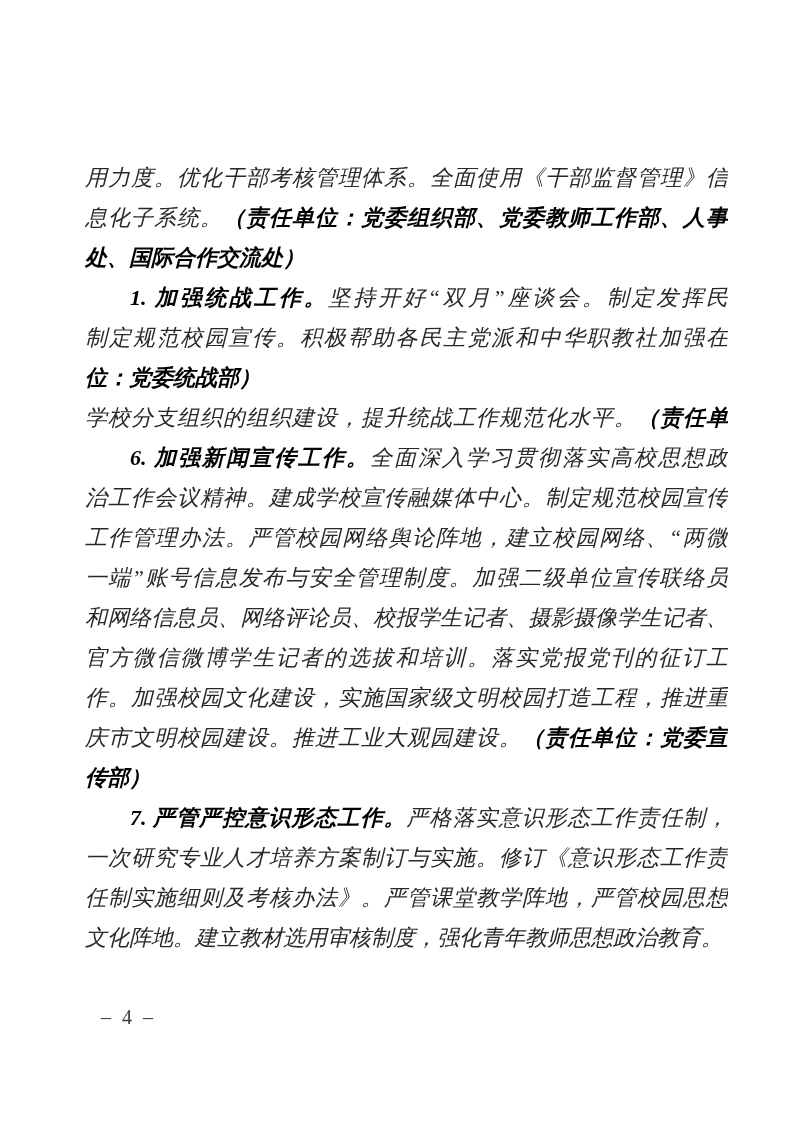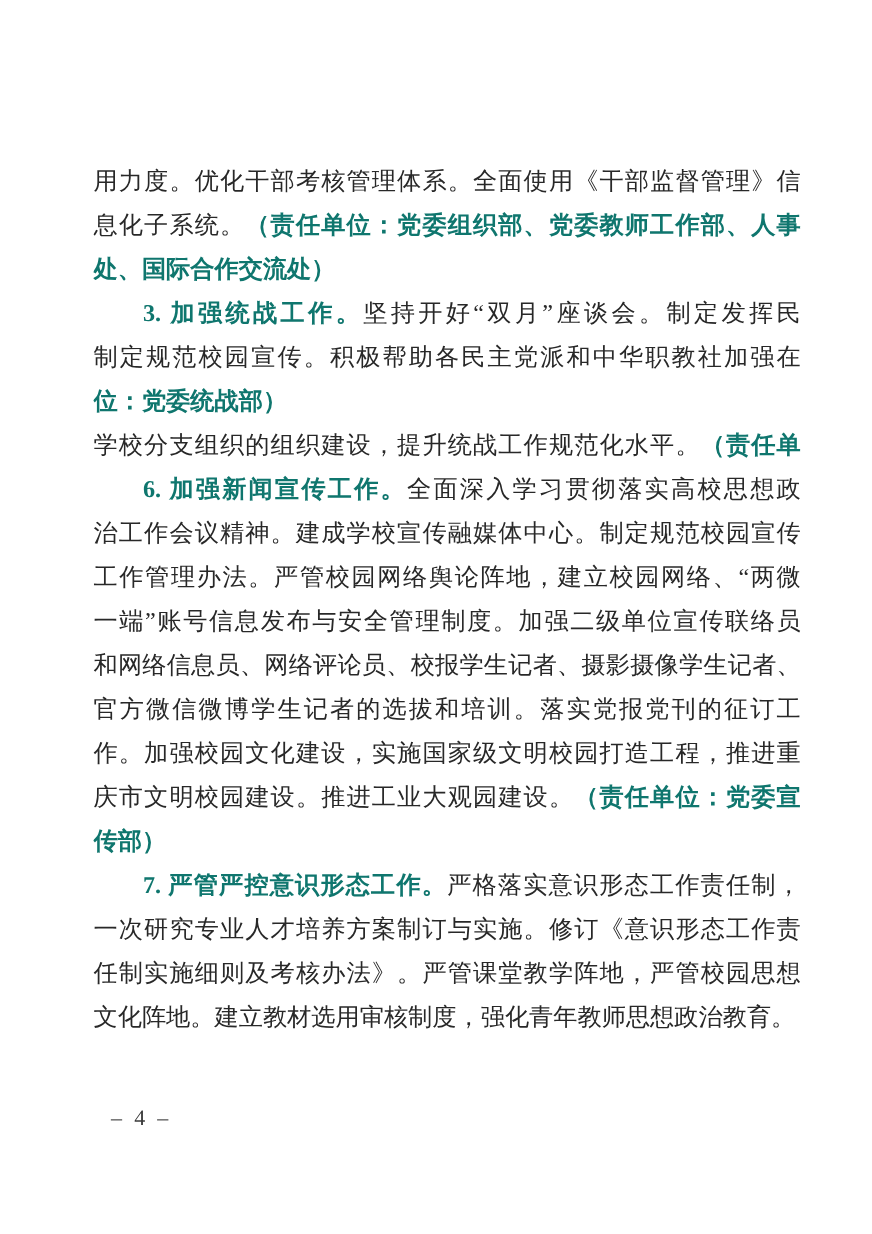--- a/index.html
+++ b/index.html
@@ -11,22 +11,23 @@
     position: relative;
     width: 793px;
     height: 1122px;
     background: #ffffff;
     overflow: hidden;
     font-family: "Liberation Serif", "DejaVu Serif", serif;
   }
   .doc-body {
     position: absolute;
     left: 85px;
-    top: 145px;
+    top: 158px;
     width: 643px;
+    font-style: italic;
   }
   .line {
     height: 40px;
     line-height: 40px;
     font-size: 22px;
     color: #282828;
     text-align: justify;
     text-align-last: justify;
     text-justify: inter-character;
     overflow: hidden;
@@ -36,42 +37,42 @@
     text-align-last: left;
   }
   .line.indent {
     text-indent: 45px;
   }
   .seg {
     font-weight: 400;
   }
   .seg.bold {
     font-weight: 700;
-    color: #0f766e;
+    color: #000000;
   }
   .page-number {
     position: absolute;
     left: 101px;
     top: 1001px;
     font-size: 20px;
     line-height: 32px;
     color: #3a3a3a;
     letter-spacing: 3px;
     font-family: "Liberation Serif", "DejaVu Serif", serif;
   }
 </style>
 </head>
 <body>
 
 <div class="page">
   <div class="doc-body">
       <div class="line"><span class="seg">用力度。优化干部考核管理体系。全面使用《干部监督管理》信</span></div>
       <div class="line"><span class="seg">息化子系统。</span><span class="seg bold">（责任单位：党委组织部、党委教师工作部、人事</span></div>
       <div class="line last"><span class="seg bold">处、国际合作交流处）</span></div>
-      <div class="line indent"><span class="seg bold">3. 加强统战工作。</span><span class="seg">坚持开好“双月”座谈会。制定发挥民</span></div>
+      <div class="line indent"><span class="seg bold">1. 加强统战工作。</span><span class="seg">坚持开好“双月”座谈会。制定发挥民</span></div>
       <div class="line"><span class="seg">制定规范校园宣传。积极帮助各民主党派和中华职教社加强在</span></div>
       <div class="line last"><span class="seg bold">位：党委统战部）</span></div>
       <div class="line"><span class="seg">学校分支组织的组织建设，提升统战工作规范化水平。</span><span class="seg bold">（责任单</span></div>
       <div class="line indent"><span class="seg bold">6. 加强新闻宣传工作。</span><span class="seg">全面深入学习贯彻落实高校思想政</span></div>
       <div class="line"><span class="seg">治工作会议精神。建成学校宣传融媒体中心。制定规范校园宣传</span></div>
       <div class="line"><span class="seg">工作管理办法。严管校园网络舆论阵地，建立校园网络、“两微</span></div>
       <div class="line"><span class="seg">一端”账号信息发布与安全管理制度。加强二级单位宣传联络员</span></div>
       <div class="line"><span class="seg">和网络信息员、网络评论员、校报学生记者、摄影摄像学生记者、</span></div>
       <div class="line"><span class="seg">官方微信微博学生记者的选拔和培训。落实党报党刊的征订工</span></div>
       <div class="line"><span class="seg">作。加强校园文化建设，实施国家级文明校园打造工程，推进重</span></div>

